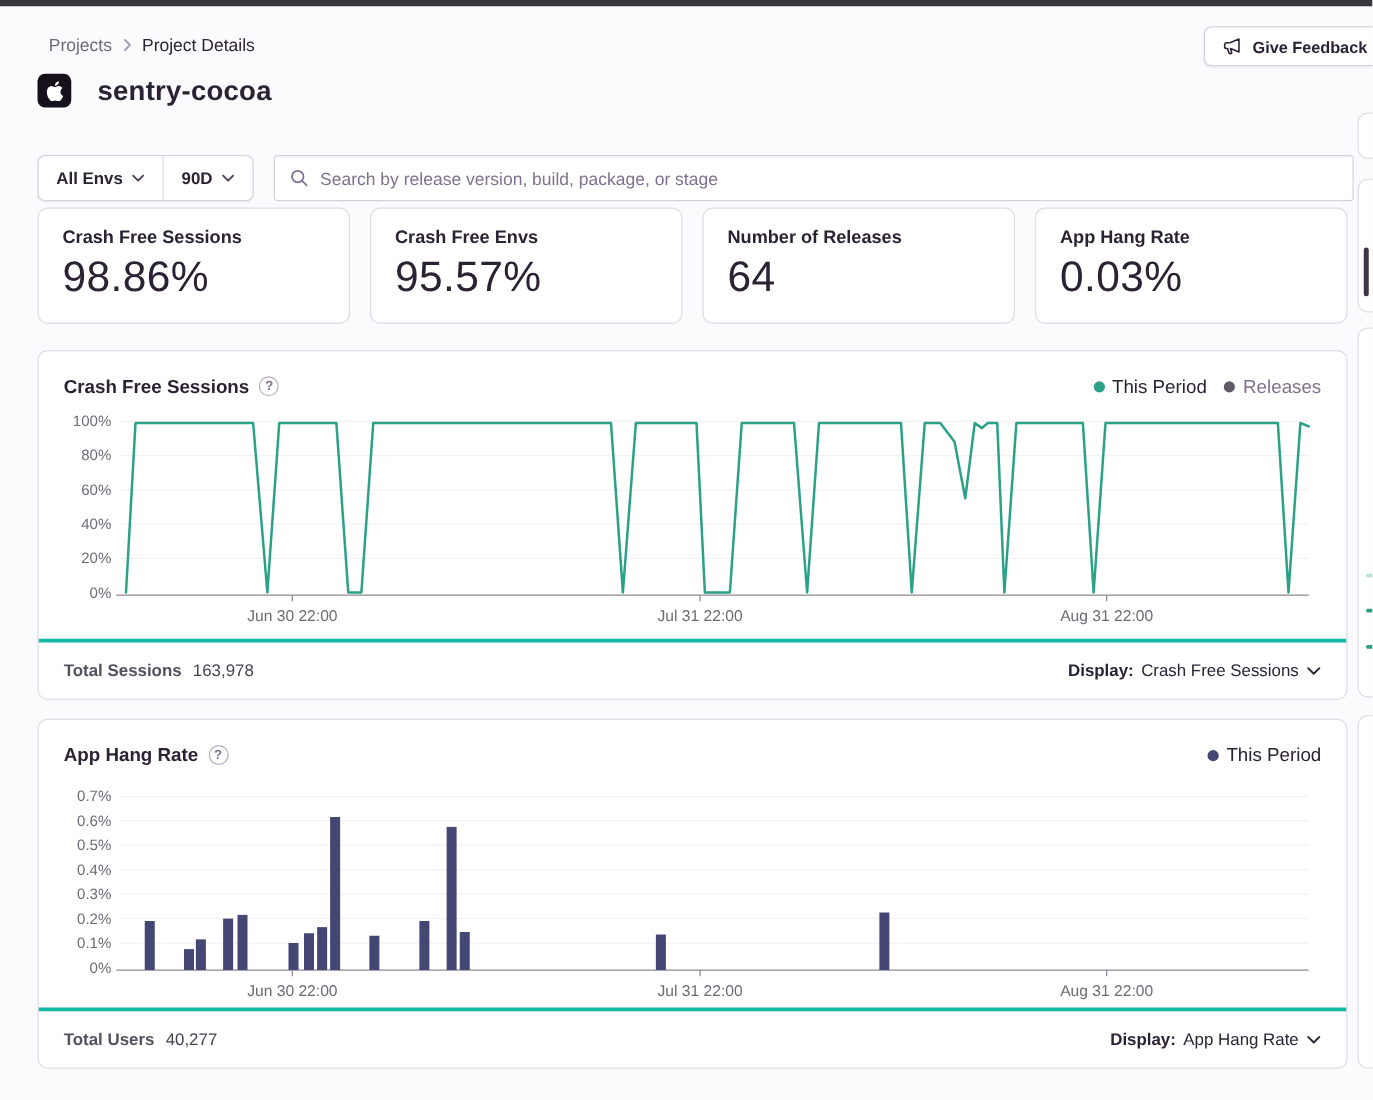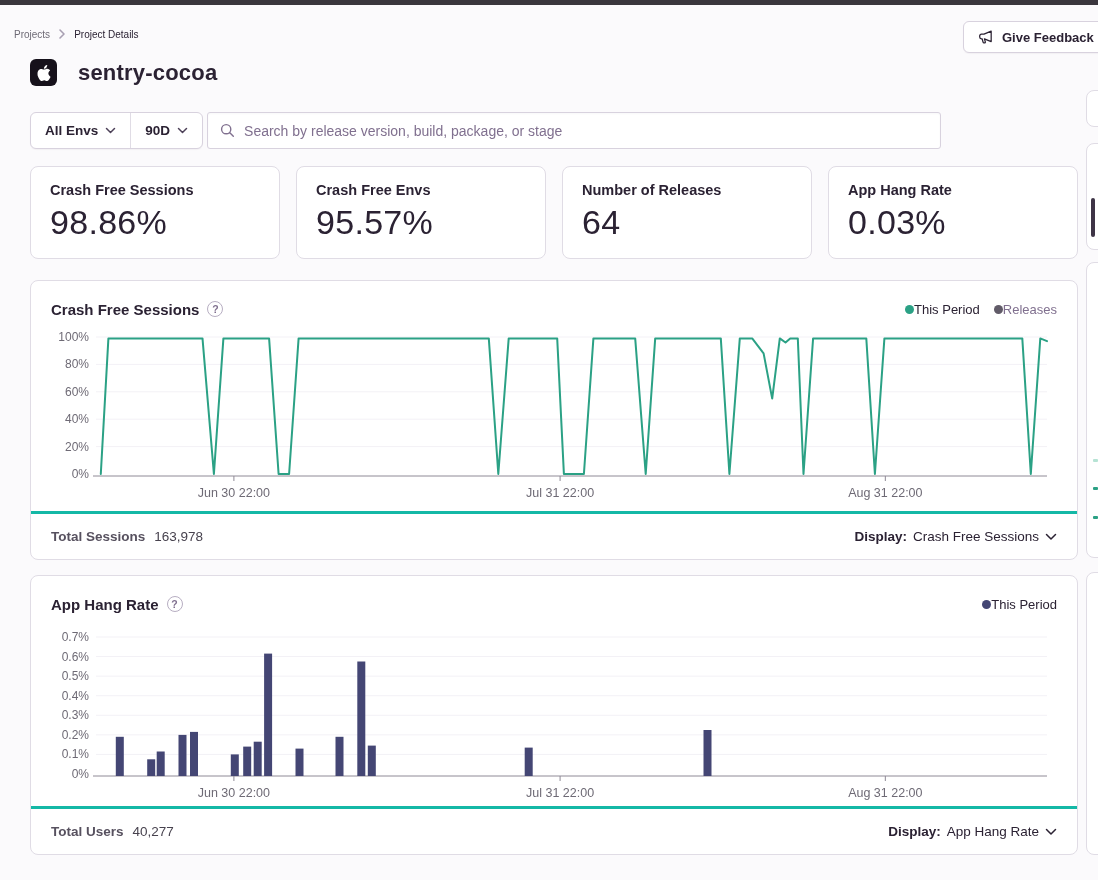--- a/index.html
+++ b/index.html
@@ -6,40 +6,40 @@
   html,body { width:1098px; height:880px; }
   body {
     position:relative; overflow:hidden;
     background:#fbfafc;
     font-family:"Liberation Sans", sans-serif;
     color:#2b2233;
   }
   .topbar { position:absolute; top:0; left:0; width:1098px; height:5px; background:#3a363d; }
 
   
-  .breadcrumb { position:absolute; left:14px; top:28px; display:flex; align-items:center; gap:8px; font-size:10px; }
+  .breadcrumb { position:absolute; left:39px; top:28px; display:flex; align-items:center; gap:8px; font-size:14px; }
   .crumb-link { color:#6e6a75; cursor:pointer; }
   .crumb-current { color:#2b2233; }
   .crumb-sep { display:flex; align-items:center; }
   .feedback-btn {
     position:absolute; left:963px; top:21px; height:32px; width:150px;
     background:#fff; border:1px solid #d8d2de; border-radius:6px;
     display:flex; align-items:center; gap:8px; padding:0 14px;
     font-size:13px; font-weight:700; color:#2b2233; cursor:pointer;
     box-shadow:0 1px 1px rgba(43,34,51,0.04);
     white-space:nowrap;
   }
 
   
   .title-row { position:absolute; left:30px; top:59px; display:flex; align-items:center; gap:21px; }
   .platform-icon { width:27px; height:27px; background:#16111b; border-radius:6px; display:flex; align-items:center; justify-content:center; }
   .project-title { font-size:22px; font-weight:700; color:#2b2233; letter-spacing:.2px; }
 
   
-  .filter-row { position:absolute; left:30px; top:112px; width:911px; height:37px; display:flex; gap:4px; }
+  .filter-row { position:absolute; left:30px; top:124px; width:1053px; height:37px; display:flex; gap:16px; }
   .dropdown-group { display:flex; align-items:stretch; background:#fff; border:1px solid #d8d2de; border-radius:6px; height:37px; box-shadow:0 1px 1px rgba(43,34,51,0.04); }
   .dd-btn { display:flex; align-items:center; gap:7px; padding:0 14px; font-size:13.5px; font-weight:700; color:#2b2233; cursor:pointer; }
   .dd-divider { width:1px; background:#e0dce5; margin:0; }
   .search-box { flex:1; display:flex; align-items:center; gap:9px; background:#fff; border:1px solid #d8d2de; border-radius:3px; padding:0 12px; box-shadow:inset 0 1px 2px rgba(43,34,51,0.03); }
   .search-box input { border:none; outline:none; flex:1; font-size:14px; color:#2b2233; font-family:"Liberation Sans",sans-serif; background:transparent; }
   .search-box input::placeholder { color:#80708f; }
 
   
   .stats-row { position:absolute; left:30px; top:166px; width:1048px; display:flex; gap:16px; }
   .stat-card { flex:1; height:93px; background:#fff; border:1px solid #e0dce5; border-radius:8px; padding:15px 19px 0 19px; }
@@ -48,21 +48,21 @@
 
   
   .chart-card { position:absolute; left:30px; width:1048px; height:280px; background:#fff; border:1px solid #e0dce5; border-radius:8px; display:flex; flex-direction:column; }
   .chart-card.first { top:280px; }
   .chart-card.second { top:575px; }
   .chart-header { height:42px; display:flex; align-items:center; justify-content:space-between; padding:14px 20px 0 20px; }
   .chart-title-wrap { display:flex; align-items:center; gap:8px; }
   .chart-title { font-size:15px; font-weight:700; color:#2b2233; }
   .help-icon { width:16px; height:16px; border:1px solid #b7aec2; border-radius:50%; color:#80708f; font-size:10.5px; display:flex; align-items:center; justify-content:center; cursor:pointer; font-weight:700; }
   .legend { display:flex; align-items:center; gap:14px; }
-  .legend-item { display:flex; align-items:center; font-size:13px; cursor:pointer; }
+  .legend-item { display:flex; align-items:center; gap:6px; font-size:15px; cursor:pointer; }
   .legend-dot { width:9px; height:9px; border-radius:50%; }
   .legend-label-dark { color:#2b2233; }
   .legend-label-muted { color:#80708f; }
   .chart-plot { height:184px; margin-top:4px; }
   .chart-footer { flex:1; border-top:3px solid #14b8a6; display:flex; align-items:center; justify-content:space-between; padding:0 20px; }
   .footer-left { display:flex; align-items:baseline; gap:9px; font-size:13.5px; }
   .footer-label { font-weight:700; color:#57515f; }
   .footer-value { color:#47424e; }
   .display-select { display:flex; align-items:center; gap:6px; font-size:13.5px; cursor:pointer; }
   .display-label { font-weight:700; color:#2b2233; }

